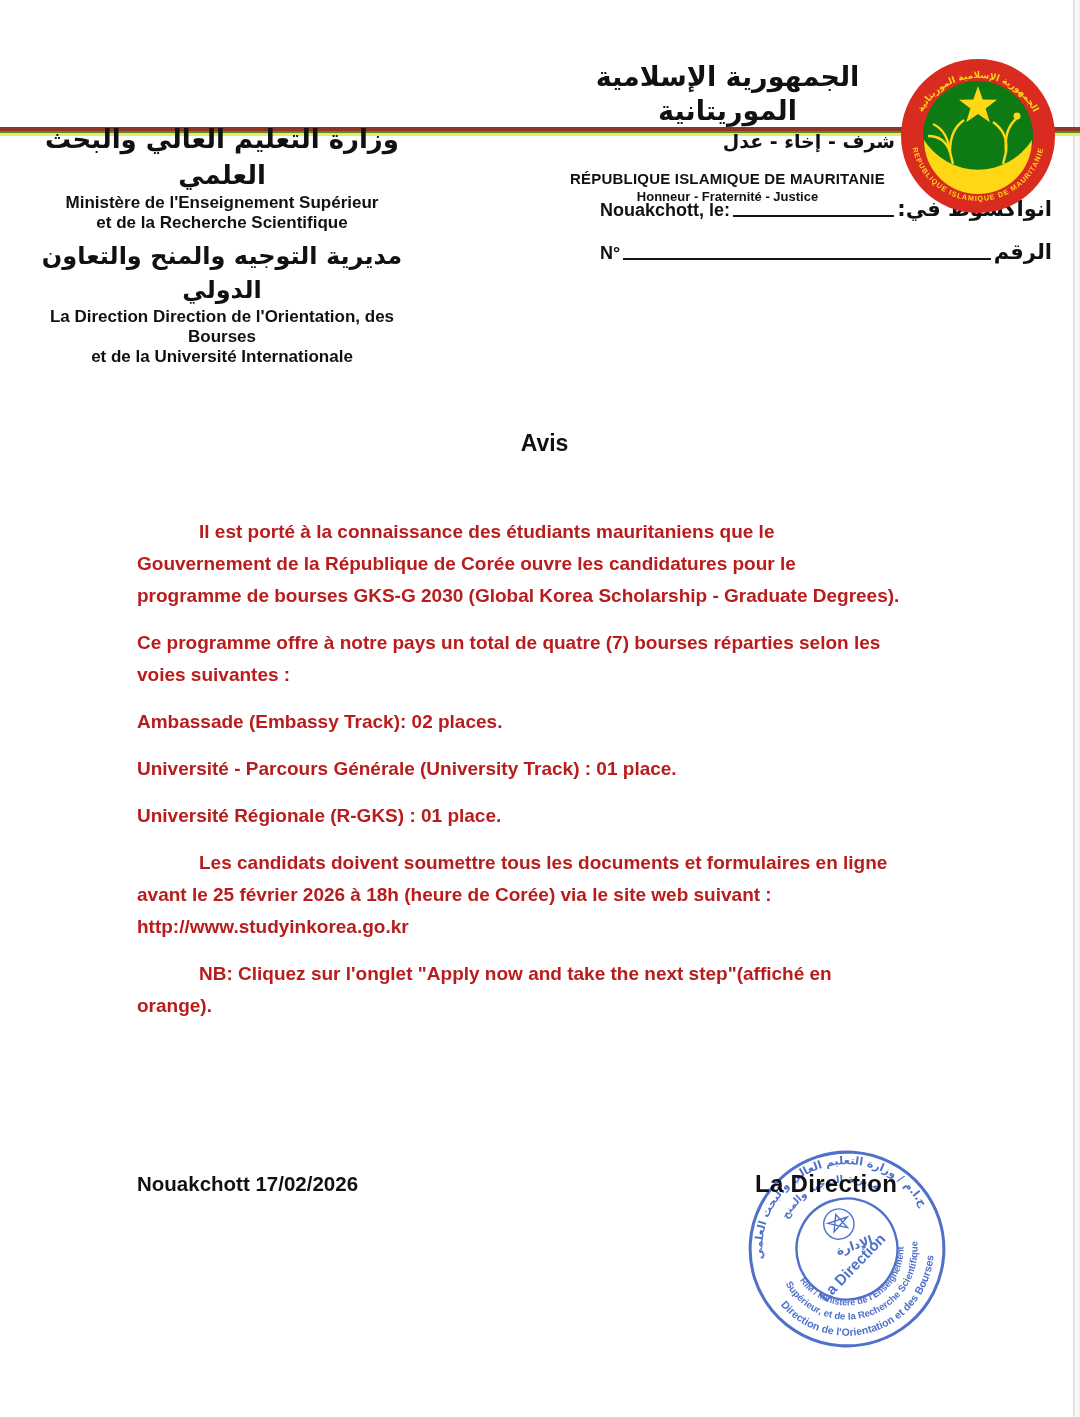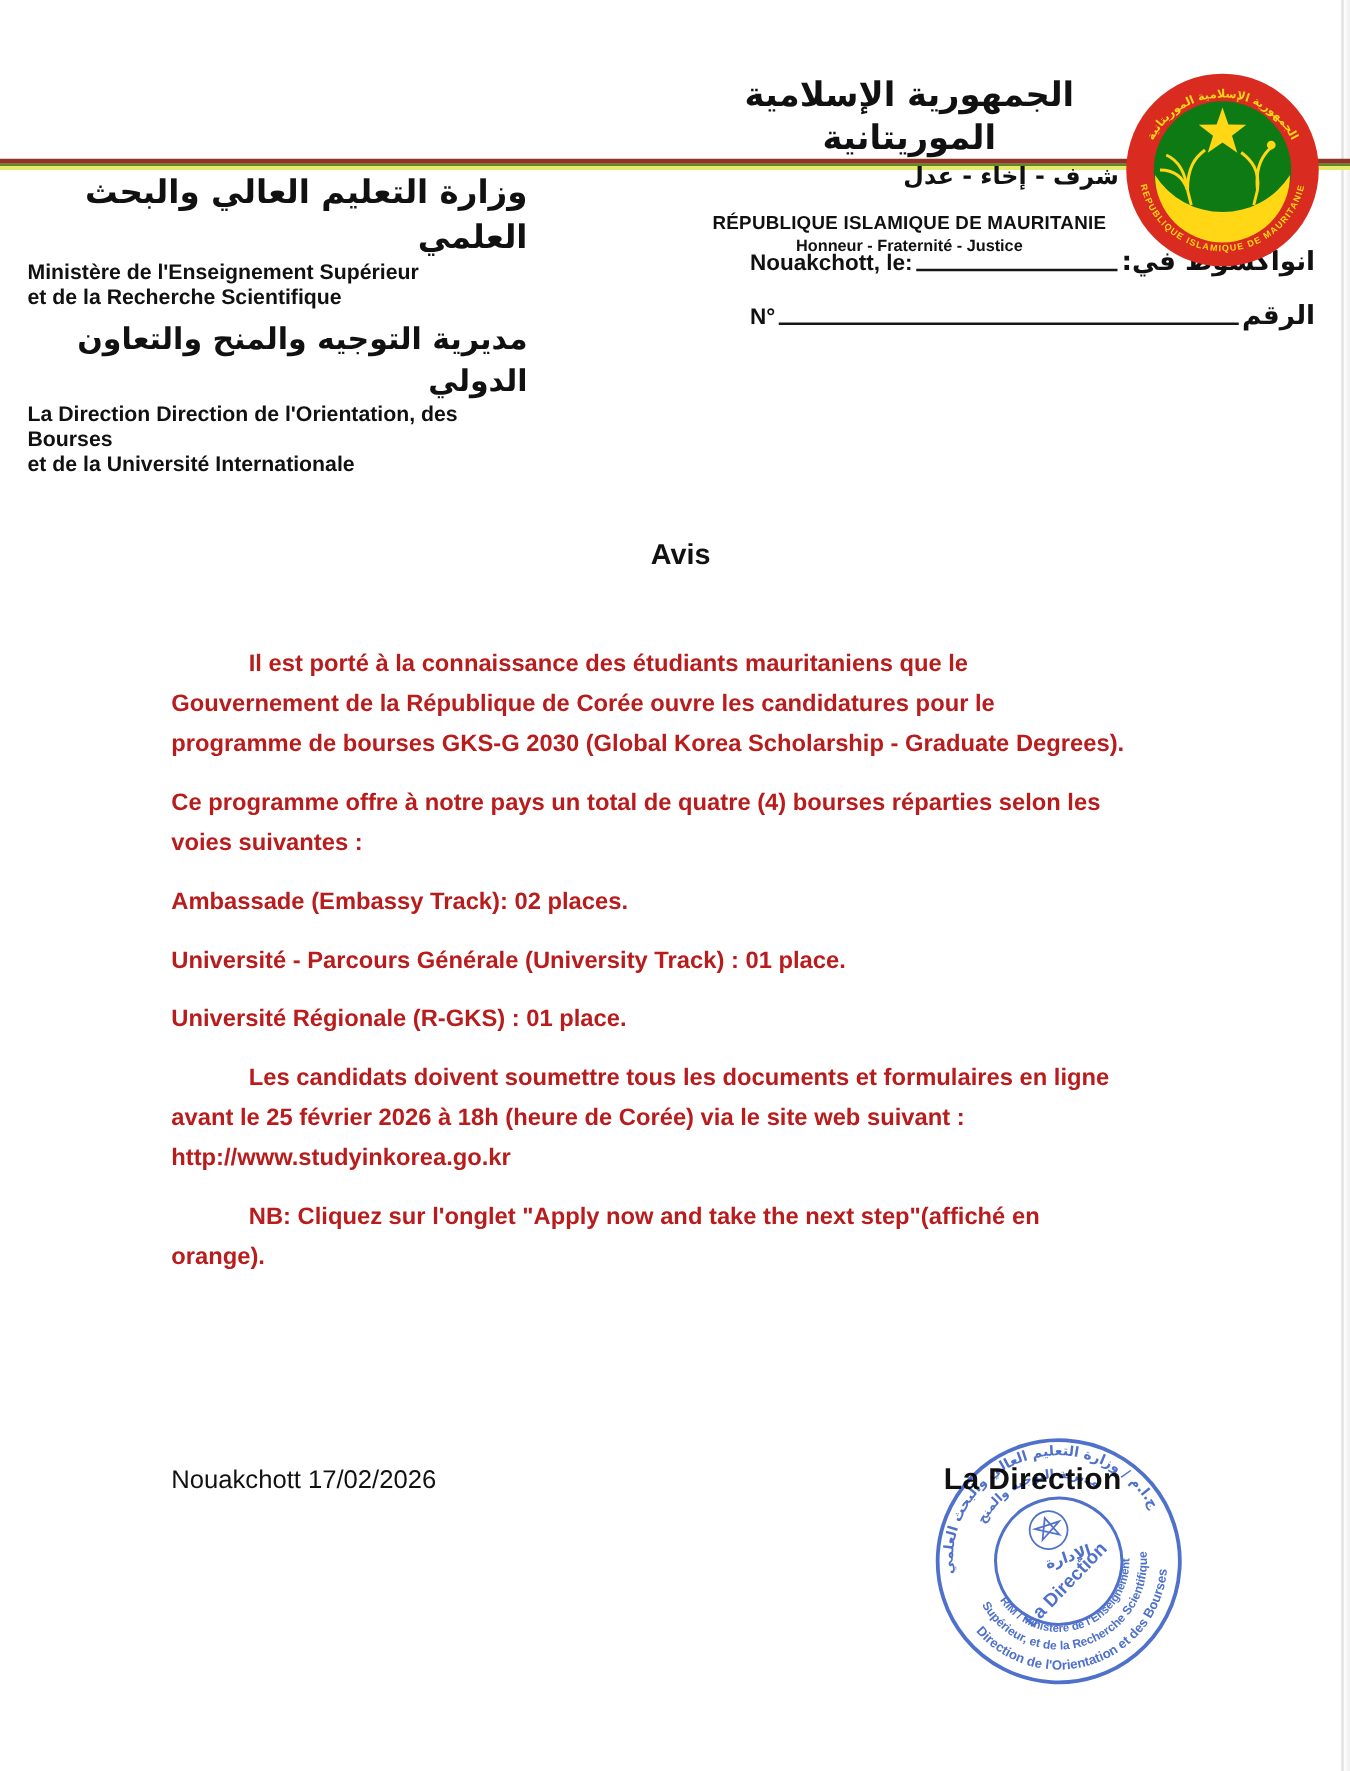--- a/index.html
+++ b/index.html
@@ -12,21 +12,21 @@
   .scan-shadow{position:absolute;top:0;bottom:0;right:0;width:5px;background:linear-gradient(to right,#fff,#efefef);}
 
   
   .rule{position:absolute;left:0;right:0;top:127;z-index:1;}
   .rule{top:127px;}
   .rule .r1{height:4px;background:#923425;}
   .rule .r2{height:2px;background:#5c8a28;}
   .rule .r3{height:3px;background:#e7ea66;}
 
   
-  .hdr-left{position:absolute;left:22px;top:136px;width:400px;z-index:2;}
+  .hdr-left{position:absolute;left:22px;top:121px;width:400px;text-align:center;z-index:2;}
   .hdr-left .ar1{font-family:"DejaVu Sans",sans-serif;font-size:26px;font-weight:bold;line-height:36px;direction:rtl;}
   .hdr-left .fr{font-size:17px;font-weight:bold;line-height:20px;}
   .hdr-left .ar2{font-family:"DejaVu Sans",sans-serif;font-size:24px;font-weight:bold;line-height:34px;margin-top:6px;direction:rtl;}
 
   .hdr-right{position:absolute;left:560px;top:60px;width:335px;text-align:center;z-index:2;}
   .hdr-right .ar-rep{font-family:"DejaVu Sans",sans-serif;font-size:27px;font-weight:bold;line-height:34px;direction:rtl;}
   .hdr-right .ar-motto{font-family:"DejaVu Sans",sans-serif;font-size:19px;font-weight:bold;line-height:26px;direction:rtl;text-align:right;}
   .hdr-right .fr-rep{font-size:15px;font-weight:bold;margin-top:16px;letter-spacing:.2px;}
   .hdr-right .fr-motto{font-size:13px;font-weight:bold;margin-top:2px;}
 
@@ -42,21 +42,21 @@
 
   
   .title{position:absolute;left:137px;top:430px;width:815px;text-align:center;font-size:23px;font-weight:bold;}
   .body{position:absolute;left:137px;top:516px;width:815px;font-size:19px;font-weight:bold;color:#b91c1c;}
   .body .para{margin-top:15px;}
   .body .para:first-child{margin-top:0;}
   .body .line{line-height:32px;white-space:nowrap;}
   .body .ind{padding-left:62px;}
 
   
-  .foot-date{position:absolute;left:137px;top:1172px;font-size:20.5px;font-weight:normal;z-index:2;}
+  .foot-date{position:absolute;left:137px;top:1172px;font-size:20.5px;font-weight:bold;z-index:2;}
   .sig-label{position:absolute;left:755px;top:1170px;font-size:24px;font-weight:bold;letter-spacing:.3px;z-index:2;}
   .stamp{position:absolute;left:736px;top:1138px;width:222px;height:222px;z-index:4;mix-blend-mode:multiply;opacity:.92;}
 </style>
 </head>
 <body>
 
 <div class="page">
 
   <div class="rule">
     <div class="r1"></div>
@@ -122,21 +122,21 @@
 
   <div class="title">Avis</div>
 
   <div class="body">
     <div class="para">
       <div class="line ind">Il est porté à la connaissance des étudiants mauritaniens que le</div>
       <div class="line">Gouvernement de la République de Corée ouvre les candidatures pour le</div>
       <div class="line">programme de bourses GKS-G 2030 (Global Korea Scholarship - Graduate Degrees).</div>
     </div>
     <div class="para">
-      <div class="line">Ce programme offre à notre pays un total de quatre (4) bourses réparties selon les</div>
+      <div class="line">Ce programme offre à notre pays un total de quatre (7) bourses réparties selon les</div>
       <div class="line">voies suivantes :</div>
     </div>
     <div class="para">
       <div class="line">Ambassade (Embassy Track): 02 places.</div>
     </div>
     <div class="para">
       <div class="line">Université - Parcours Générale (University Track) : 01 place.</div>
     </div>
     <div class="para">
       <div class="line">Université Régionale (R-GKS) : 01 place.</div>

